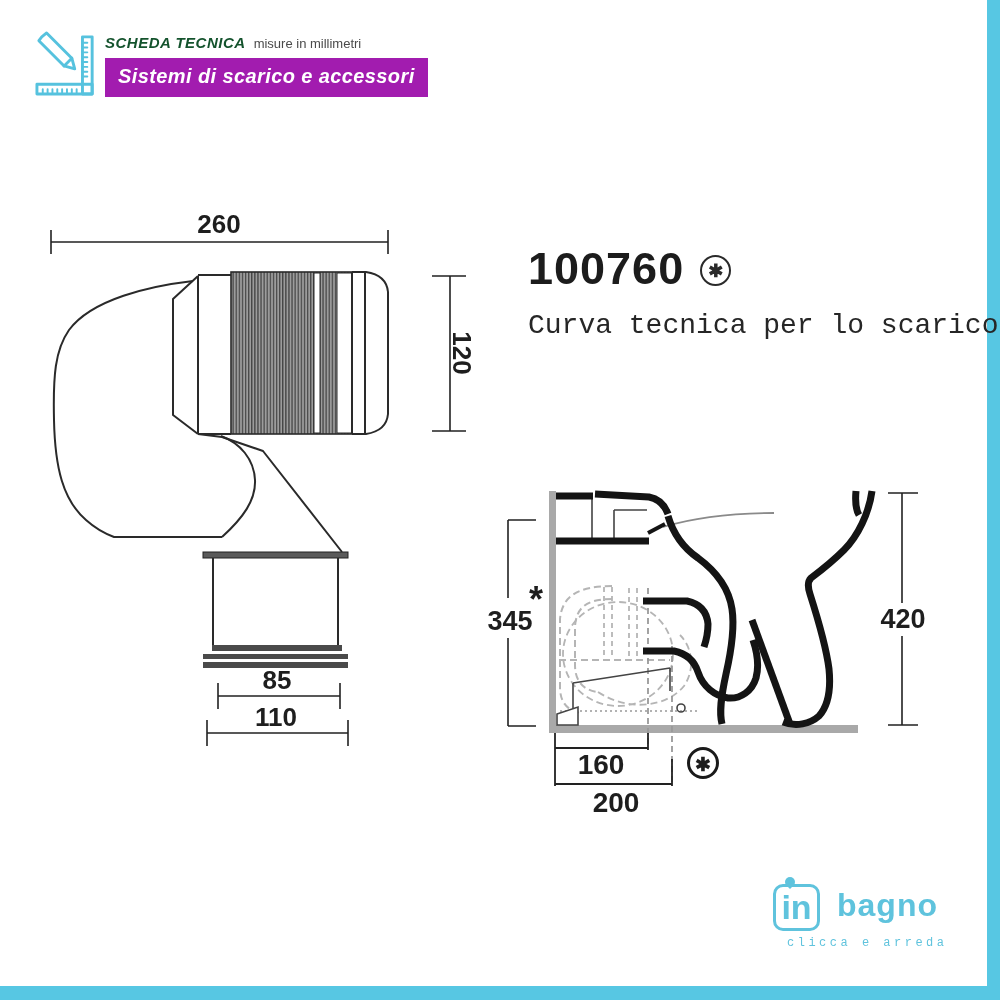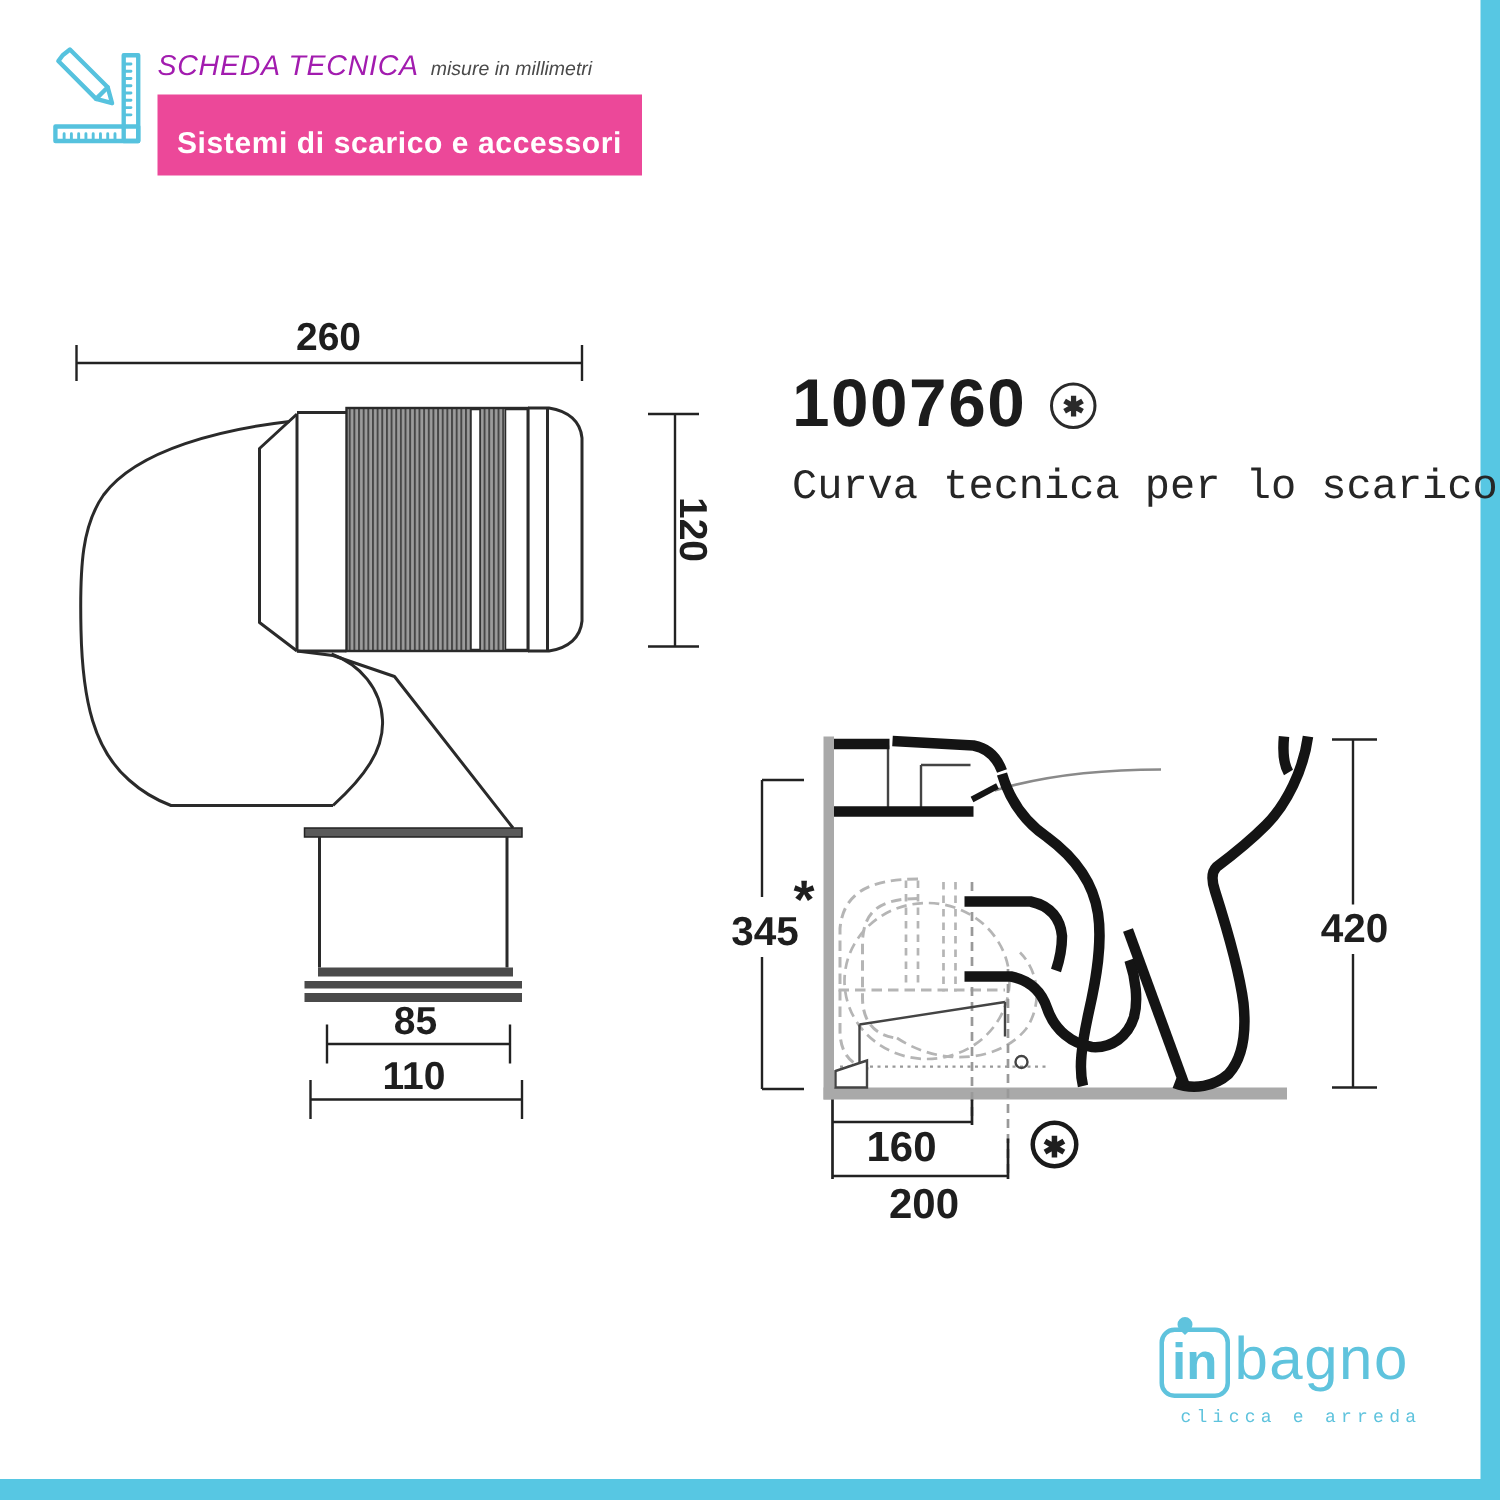--- a/index.html
+++ b/index.html
@@ -8,24 +8,24 @@
     position:relative; background:#ffffff; overflow:hidden;
     font-family:"Liberation Sans", sans-serif; color:#1e1e1e;
   }
   .edge-right  { position:absolute; top:0; right:0; width:13px; height:100%; background:#57c7e3; }
   .edge-bottom { position:absolute; left:0; bottom:0; width:100%; height:14px; background:#57c7e3; }
 
   
   .header { position:absolute; left:35px; top:28px; display:flex; align-items:flex-start; gap:8px; }
   .header-icon { width:62px; height:70px; flex:0 0 auto; }
   .h-titlerow { display:flex; align-items:baseline; margin-top:6px; }
-  .h-title { font-size:19px; font-style:italic; font-weight:normal; color:#a21caf; letter-spacing:0.5px; }
-  .h-sub   { font-size:13px; font-style:italic; color:#4a4a4a; margin-left:8px; }
-  .banner  { margin-top:7px; background:#ec4899; color:#ffffff; font-weight:bold;
-             font-size:20px; letter-spacing:0.4px; padding:22px 13px 9px 13px; width:fit-content; }
+  .h-title { font-size:15px; font-style:italic; font-weight:bold; color:#14532d; letter-spacing:0.5px; }
+  .h-sub   { font-size:13px; color:#4a4a4a; margin-left:8px; }
+  .banner  { margin-top:7px; background:#a21caf; color:#ffffff; font-weight:bold;
+             font-size:20px; letter-spacing:0.4px; padding:7px 13px 9px 13px; width:fit-content;font-style:italic; }
 
   
   .product { position:absolute; left:528px; top:243px; }
   .code-row { display:flex; align-items:center; gap:16px; }
   .code { font-size:45px; font-weight:bold; color:#1c1c1c; letter-spacing:1px; }
   .code-badge { width:31px; height:31px; border:2.5px solid #2a2a2a; border-radius:50%;
                 display:flex; align-items:center; justify-content:center;
                 font-size:18px; font-weight:bold; color:#2a2a2a; margin-top:3px; }
   .desc { margin-top:12px; font-size:28px; line-height:38px; color:#262626;font-family:Liberation Mono, monospace; }
 
@@ -35,21 +35,21 @@
   svg text { font-family:"Liberation Sans", sans-serif; font-weight:bold; fill:#1e1e1e; }
 
   
   .logo { position:absolute; left:773px; top:884px; color:#5fc3dd; }
   .logo-row { display:flex; align-items:center; }
   .in-box { position:relative; display:inline-flex; align-items:center; justify-content:center;
             width:47px; height:47px; border:3px solid #5fc3dd; border-radius:10px;
             font-size:34px; font-weight:bold; color:#5fc3dd; }
   .pin { position:absolute; top:-10px; left:9px; width:10px; height:10px;
          background:#5fc3dd; border-radius:50% 50% 50% 0; transform:rotate(-45deg); }
-  .bagno { font-size:40px; font-weight:normal; letter-spacing:1px; margin-left:3px; padding-bottom:4px; }
+  .bagno { font-size:32px; font-weight:bold; letter-spacing:1px; margin-left:17px; padding-bottom:4px; }
   .tagline { font-size:12px; letter-spacing:3.5px; margin:5px 0 0 14px;font-family:Liberation Mono, monospace; }
 </style>
 </head>
 <body>
 
 <div class="edge-right"></div>
 <div class="edge-bottom"></div>
 
 <div class="header">
   <svg class="header-icon" viewBox="0 0 64 70">

